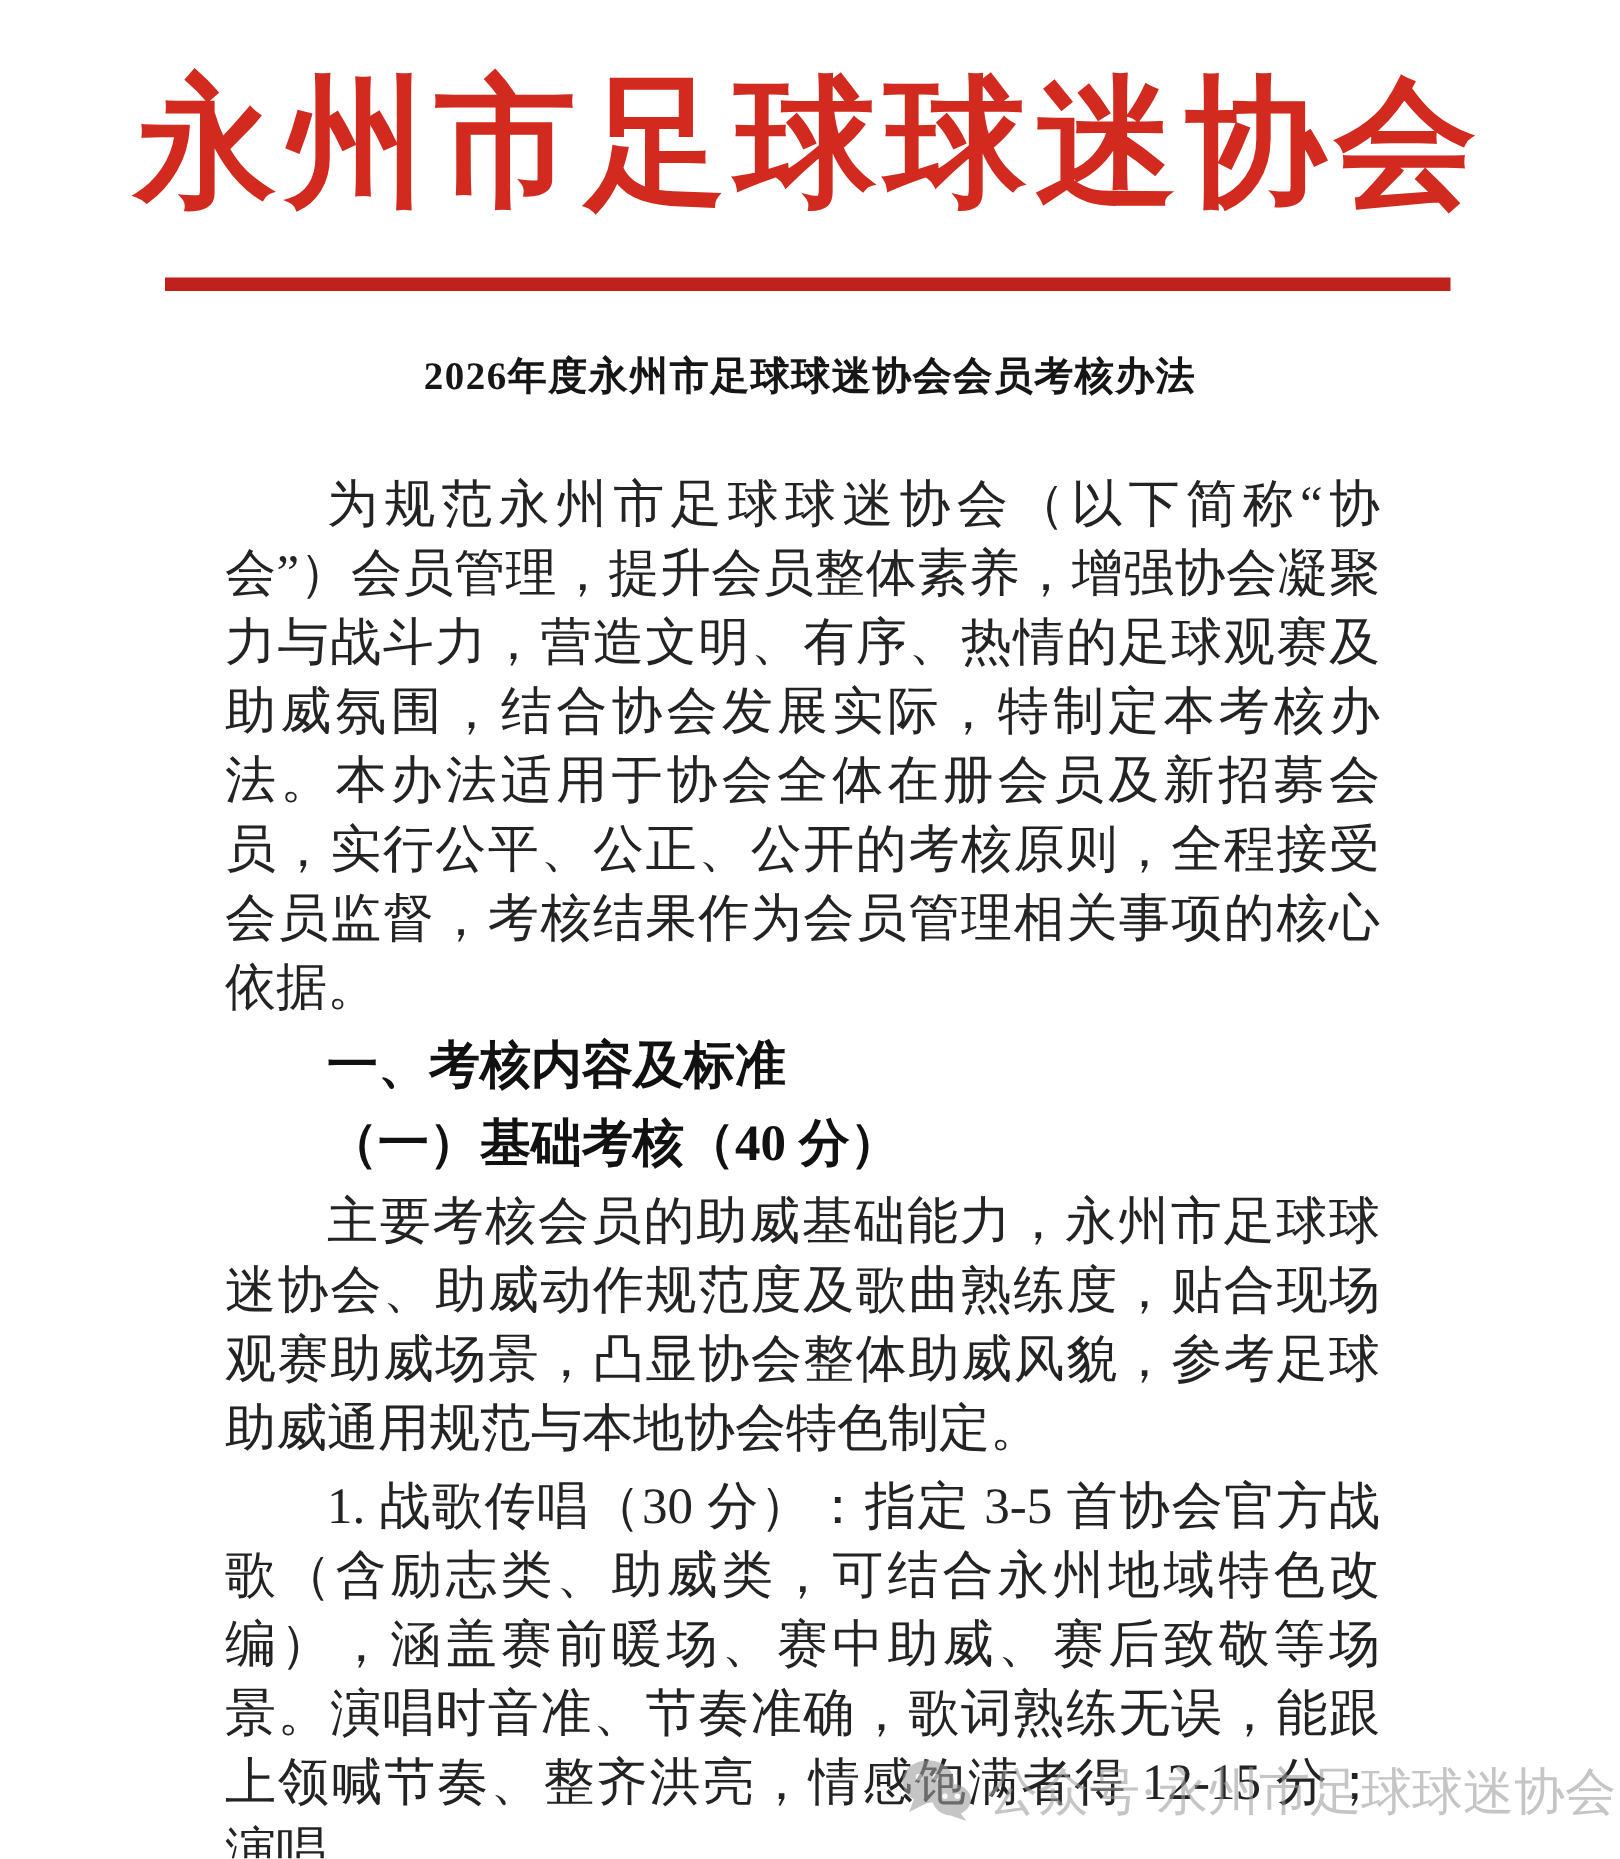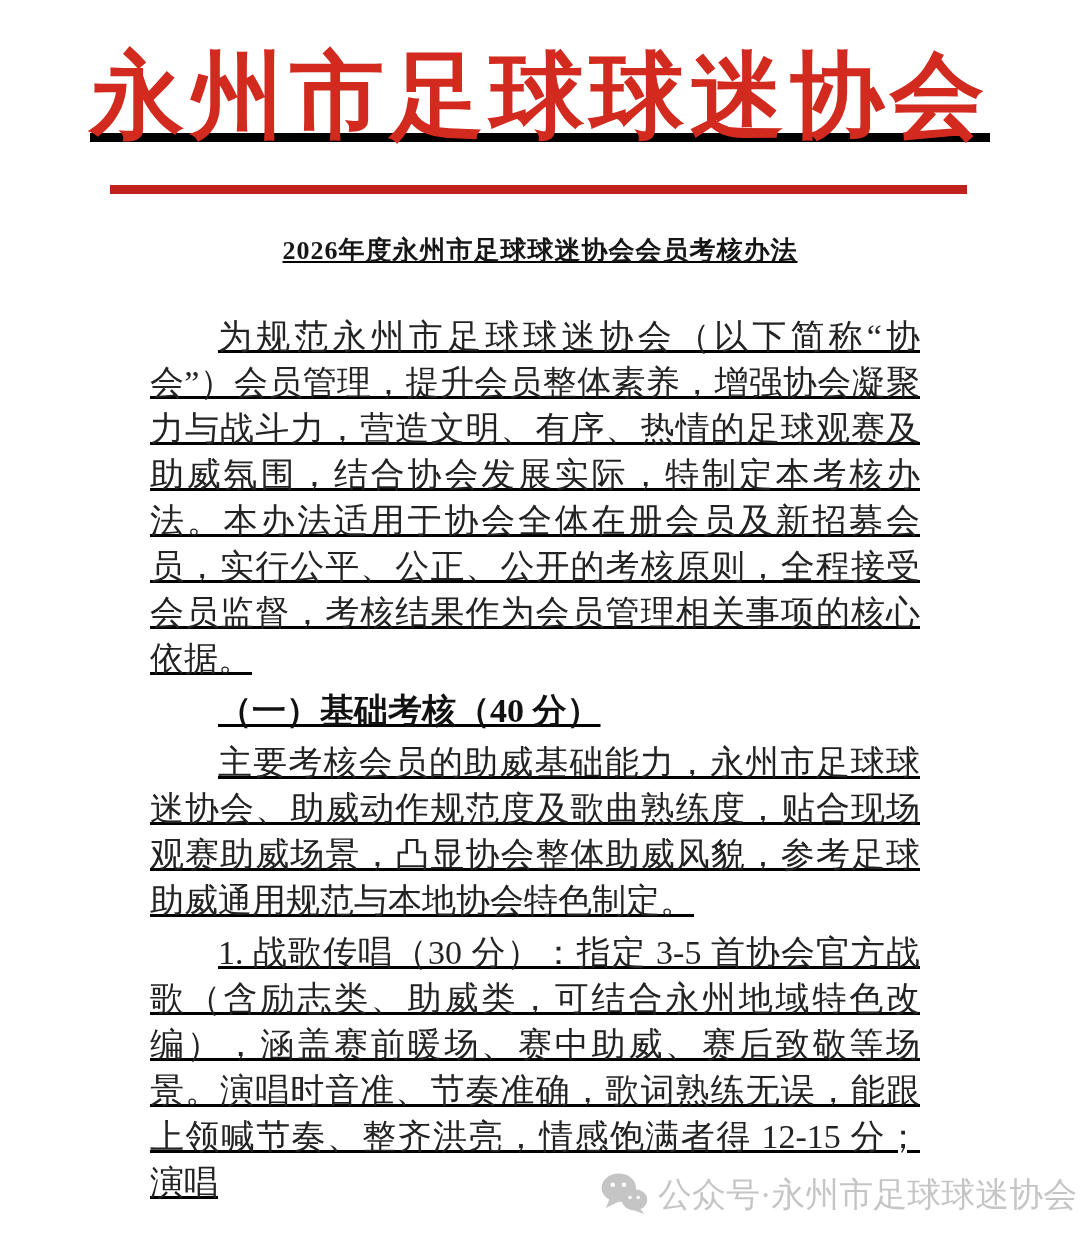--- a/index.html
+++ b/index.html
@@ -13,21 +13,20 @@
   * { margin: 0; padding: 0; box-sizing: border-box; }
   html, body { background: var(--page-bg); }
   .page {
     position: relative;
     width: 1080px;
     height: 1239px;
     margin: 0 auto;
     background: var(--page-bg);
     overflow: hidden;
     font-family: "Liberation Serif", "DejaVu Serif", serif;
-    text-decoration: underline;
   }
   .org-title {
     margin-top: 26px;
     text-align: center;
     font-size: 94px;
     line-height: 1.5;
     font-weight: 700;
     letter-spacing: 6px;
     color: var(--accent-red);
     white-space: nowrap;
@@ -82,20 +81,21 @@
 <div class="page">
 
   <div class="org-title">永州市足球球迷协会</div>
 
   <div class="red-divider"></div>
 
   <div class="doc-title">2026年度永州市足球球迷协会会员考核办法</div>
 
   <div class="doc-body">
     <p class="para">为规范永州市足球球迷协会（以下简称“协会”）会员管理，提升会员整体素养，增强协会凝聚力与战斗力，营造文明、有序、热情的足球观赛及助威氛围，结合协会发展实际，特制定本考核办法。本办法适用于协会全体在册会员及新招募会员，实行公平、公正、公开的考核原则，全程接受会员监督，考核结果作为会员管理相关事项的核心依据。</p>
+    <p class="heading">一、考核内容及标准</p>
     <p class="heading">（一）基础考核（40 分）</p>
     <p class="para">主要考核会员的助威基础能力，永州市足球球迷协会、助威动作规范度及歌曲熟练度，贴合现场观赛助威场景，凸显协会整体助威风貌，参考足球助威通用规范与本地协会特色制定。</p>
     <p class="para">1. 战歌传唱（30 分）：指定 3-5 首协会官方战歌（含励志类、助威类，可结合永州地域特色改编），涵盖赛前暖场、赛中助威、赛后致敬等场景。演唱时音准、节奏准确，歌词熟练无误，能跟上领喊节奏、整齐洪亮，情感饱满者得 12-15 分；演唱</p>
   </div>
 
   <div class="watermark">
     <span>
       <svg width="48" height="42" viewBox="0 0 64 56" fill="currentColor" aria-hidden="true">
         <ellipse cx="25" cy="21" rx="23" ry="19"></ellipse>
         <polygon points="13,35 8,48 26,39"></polygon>

